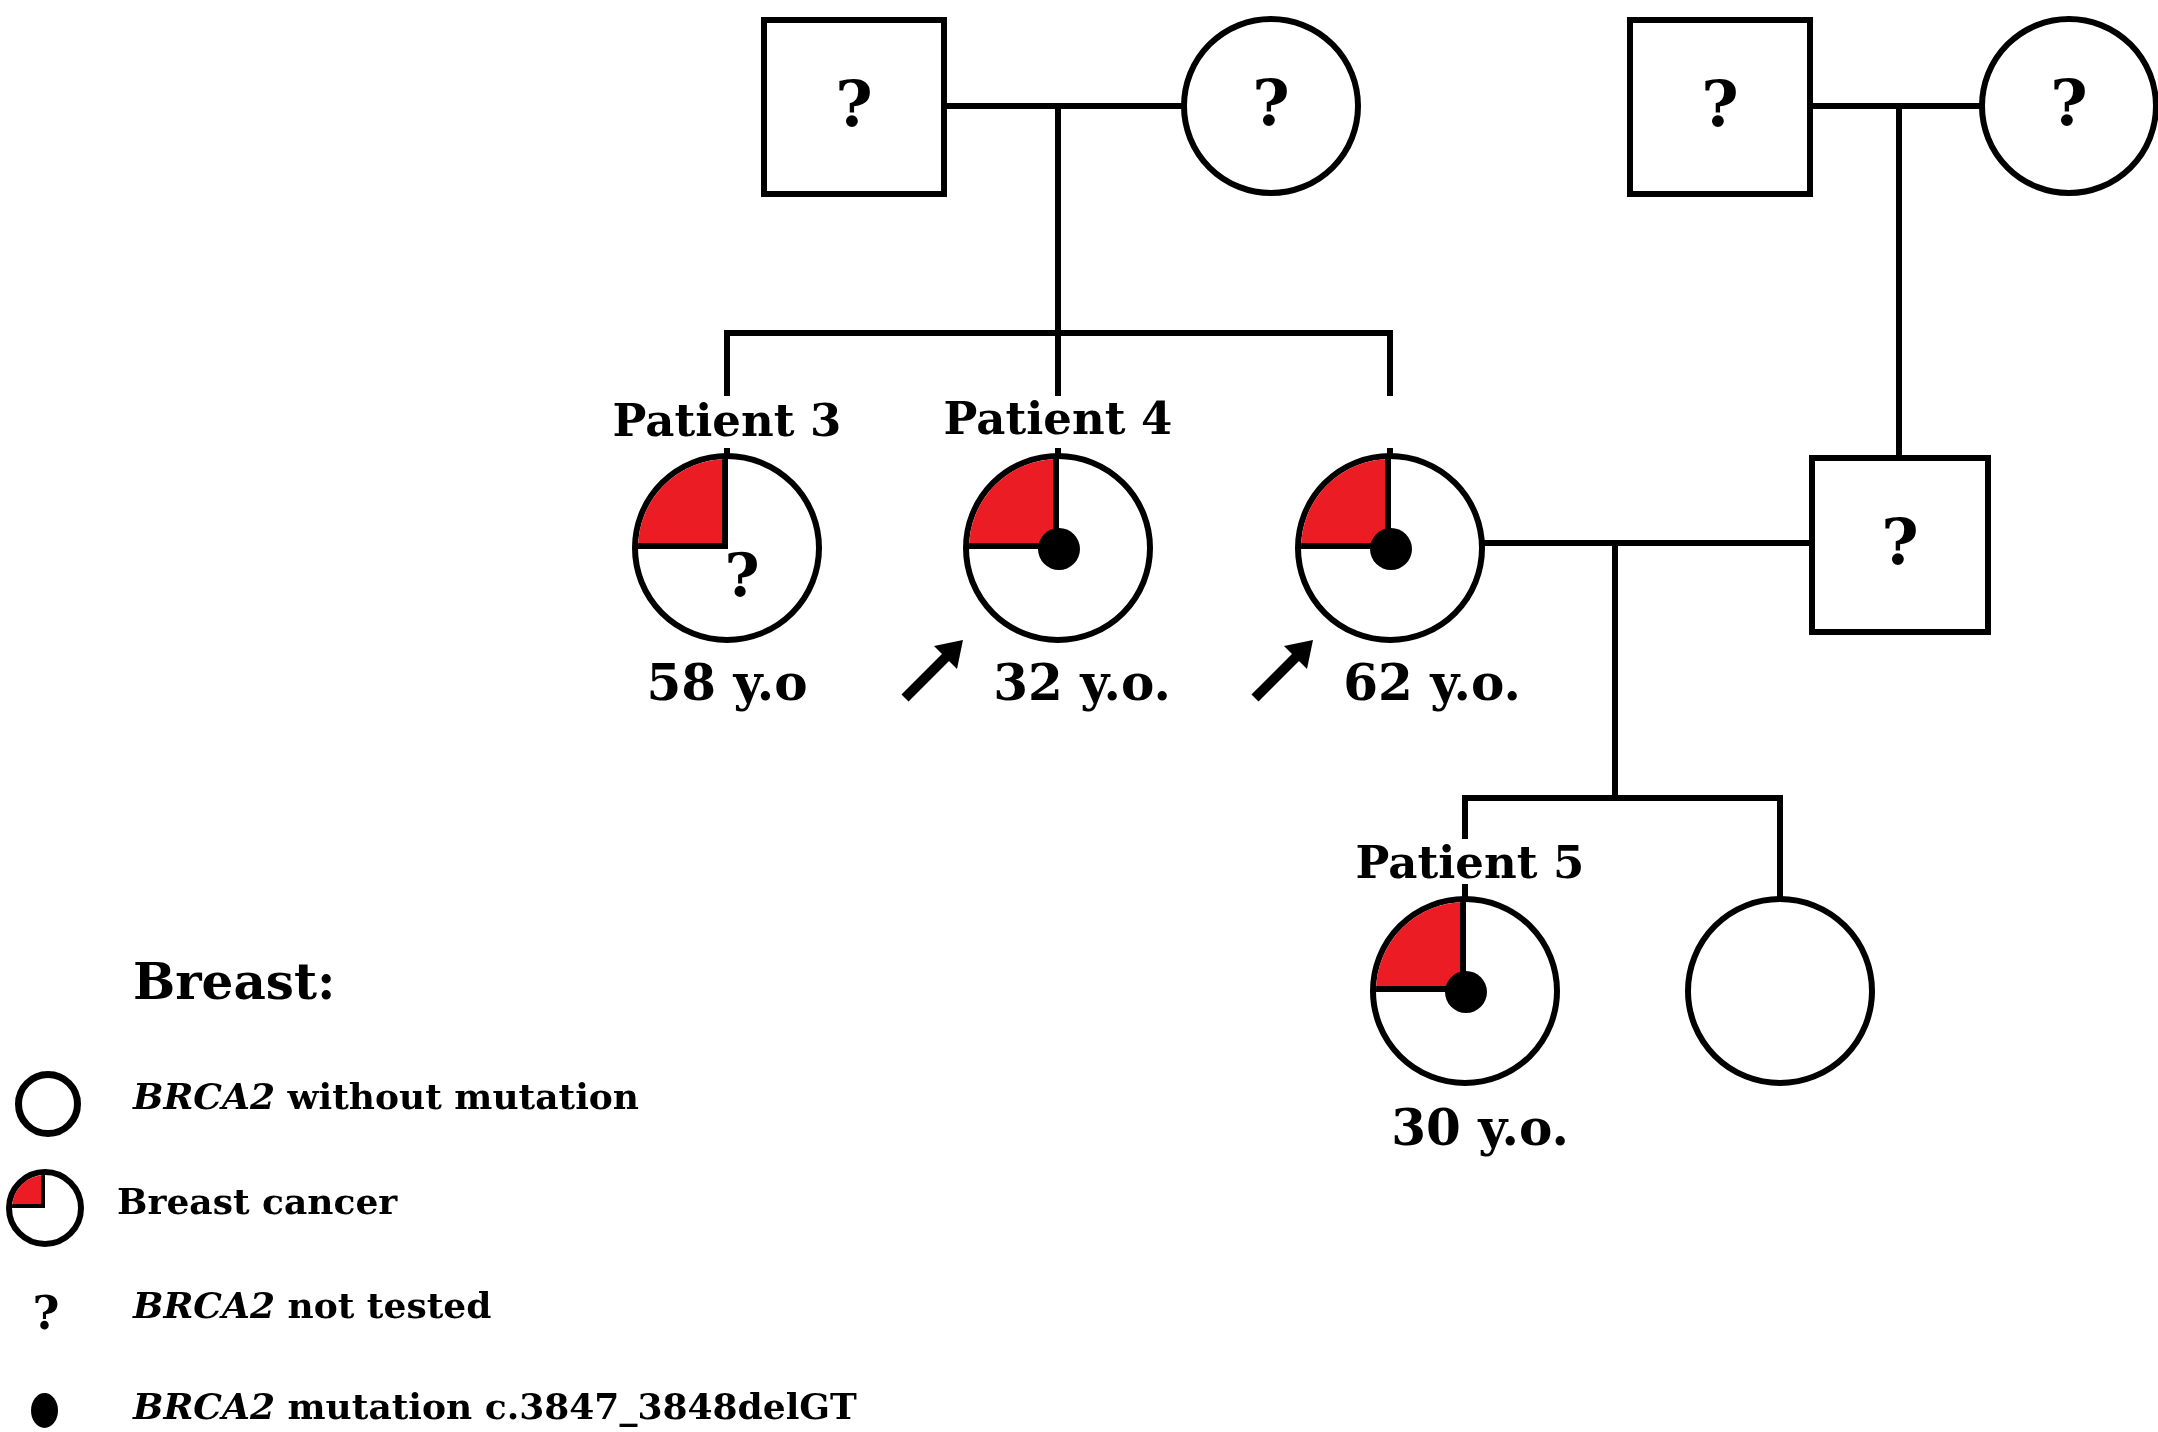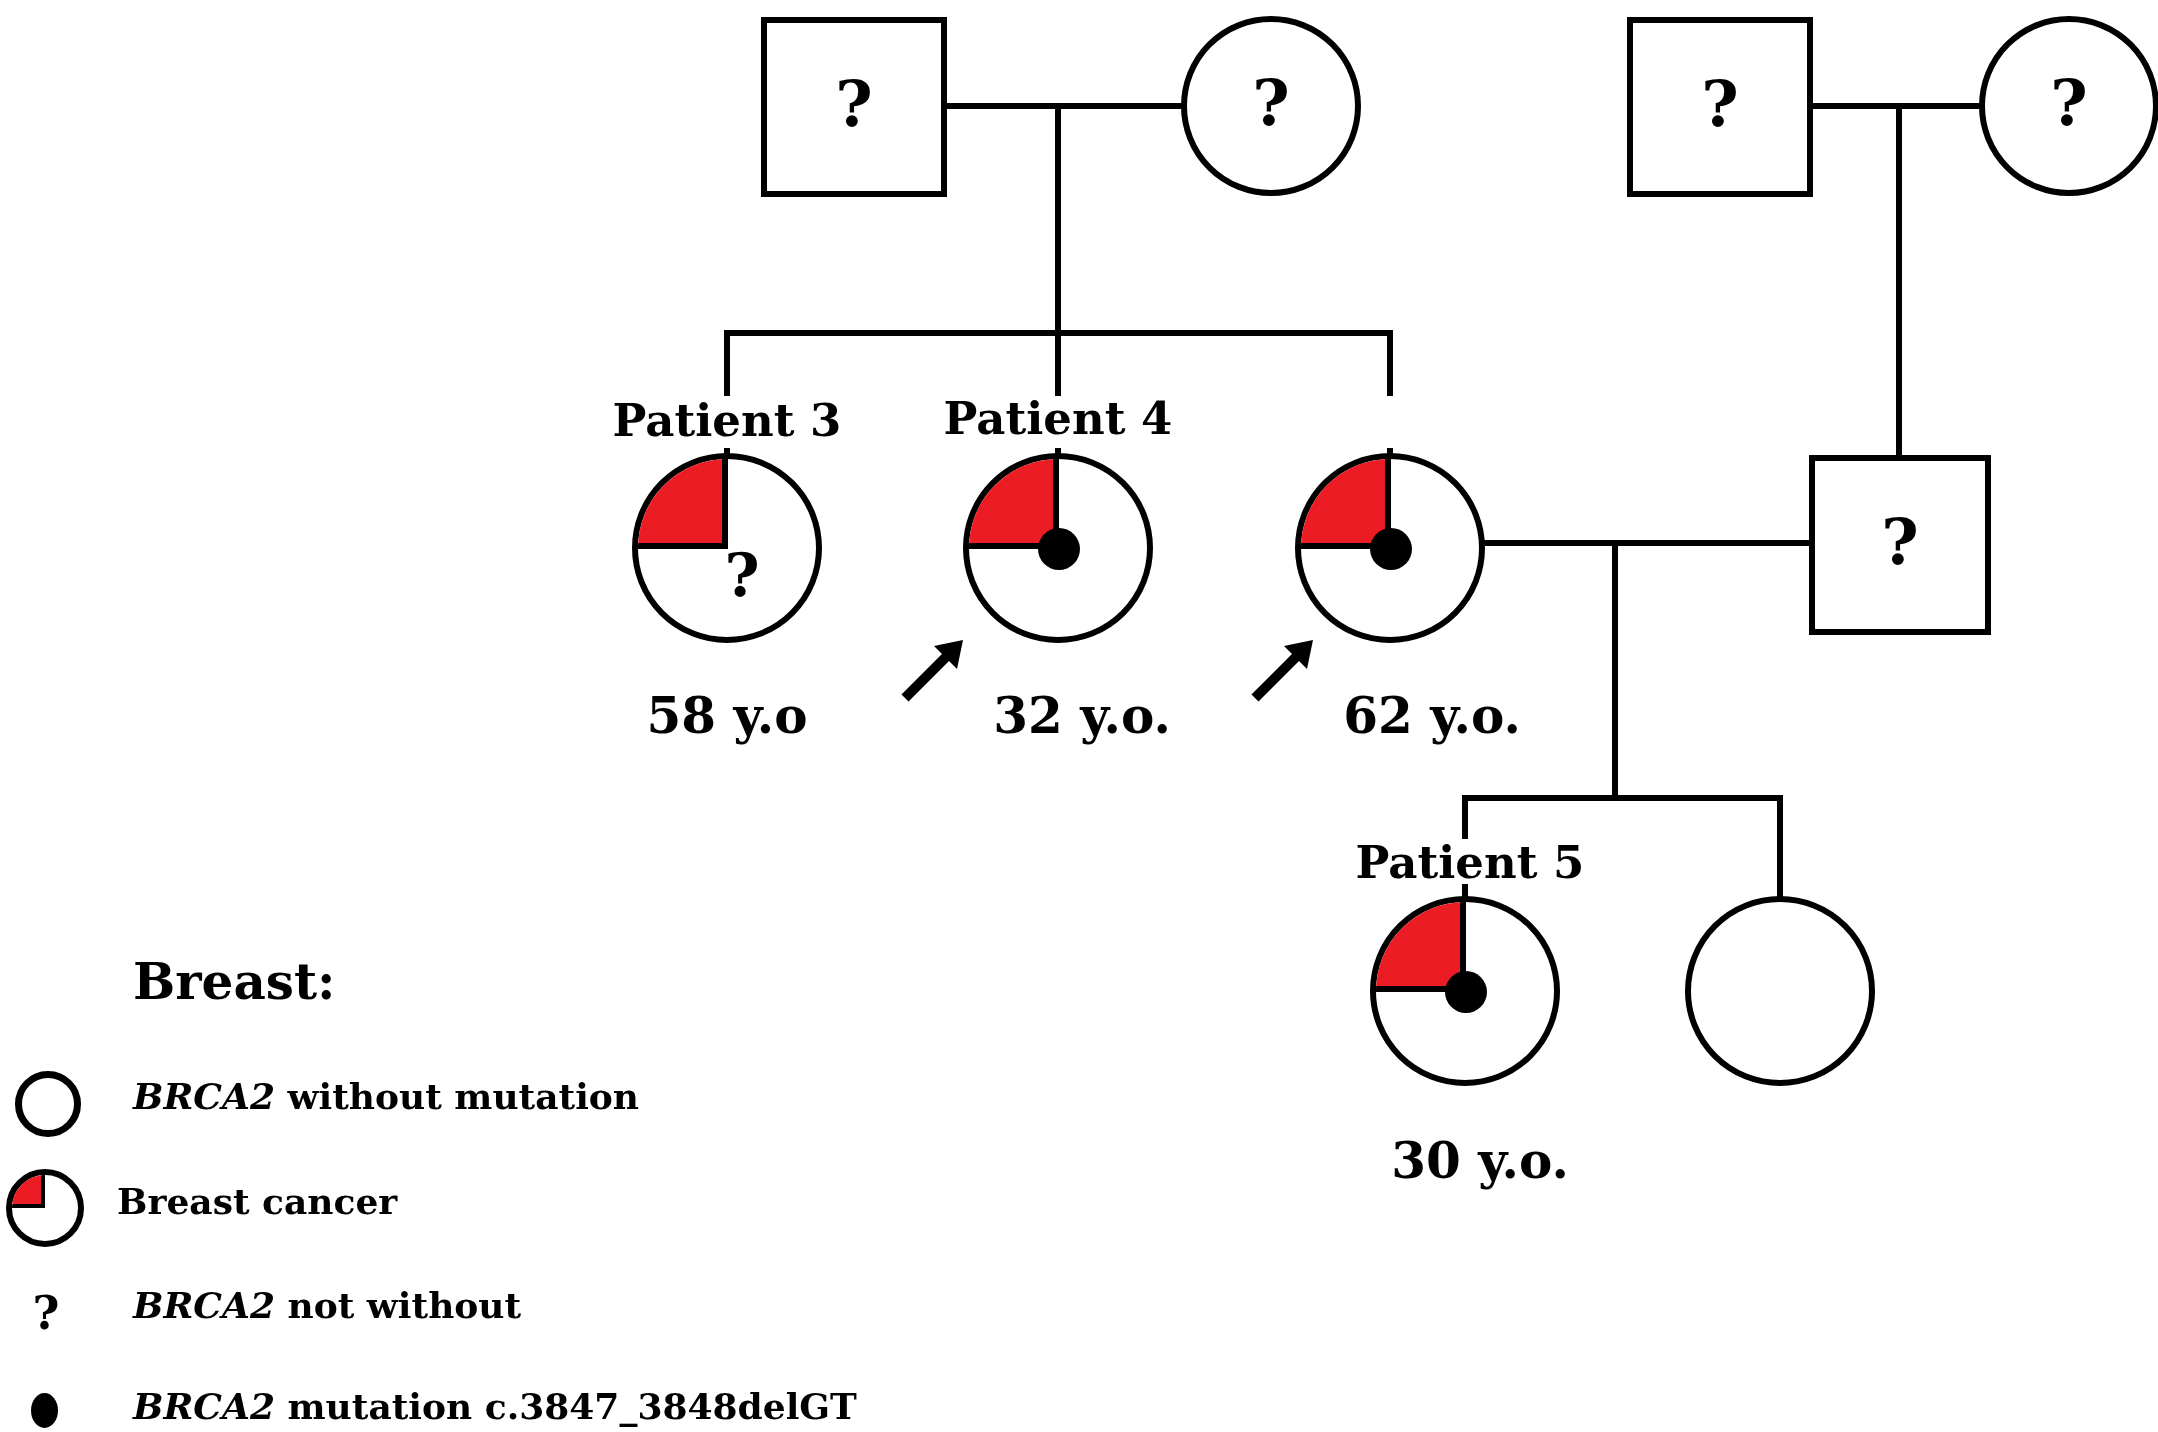--- a/index.html
+++ b/index.html
@@ -12,21 +12,21 @@
   .shape{position:absolute;box-sizing:border-box;border:6px solid #000;background:#fff;}
   .circle{border-radius:50%;overflow:hidden;}
   .qtext{position:absolute;font-size:64px;line-height:1;transform:translate(-50%,-50%);}
   .shape .qcenter{position:absolute;left:50%;top:50%;transform:translate(-50%,-54%);font-size:64px;line-height:1;}
   .quad{position:absolute;left:0;top:0;width:90px;height:90px;box-sizing:border-box;
         background:#EC1C24;border-right:6px solid #000;border-bottom:6px solid #000;}
   .quad-sm{position:absolute;left:0;top:0;width:33px;height:33px;box-sizing:border-box;
         background:#EC1C24;border-right:4px solid #000;border-bottom:4px solid #000;}
   .dot{position:absolute;left:69px;top:69px;width:42px;height:42px;border-radius:50%;background:#000;}
   .plabel{position:absolute;width:320px;text-align:center;font-size:45px;line-height:1.1;transform:translateX(-50%);}
-  .age{position:absolute;width:320px;text-align:center;font-size:50px;line-height:1.1;transform:translateX(-50%);margin-top:33px;}
+  .age{position:absolute;width:320px;text-align:center;font-size:50px;line-height:1.1;transform:translateX(-50%);}
   .arrow{position:absolute;width:85px;height:78px;}
   .legend-title{position:absolute;font-size:50px;}
   .legend-text{position:absolute;font-size:36px;white-space:nowrap;}
   .legend-text .gene{font-style:italic;}
   .legend-circle{position:absolute;box-sizing:border-box;border:7px solid #000;border-radius:50%;background:#fff;}
   .legend-q{position:absolute;font-size:46px;transform:translate(-50%,-50%);}
   .legend-dot{position:absolute;width:27px;height:35px;border-radius:50%;background:#000;}
 </style>
 </head>
 <body>
@@ -122,21 +122,21 @@
 
   <div class="legend-circle circle" style="left:6px;top:1169px;width:78px;height:78px;border-width:6px;overflow:hidden">
     <div class="quad-sm"></div>
   </div>
   <div class="legend-text" style="left:117px;top:1180px">
     <span class="gene"></span><span>Breast cancer</span>
   </div>
 
   <span class="legend-q" style="left:46px;top:1313px">?</span>
   <div class="legend-text" style="left:133px;top:1284px">
-    <span class="gene">BRCA2</span><span> not without</span>
+    <span class="gene">BRCA2</span><span> not tested</span>
   </div>
 
   <div class="legend-dot" style="left:31px;top:1393px"></div>
   <div class="legend-text" style="left:133px;top:1385px">
     <span class="gene">BRCA2</span><span> mutation c.3847_3848delGT</span>
   </div>
 
 </div>
 
 </body></html>

